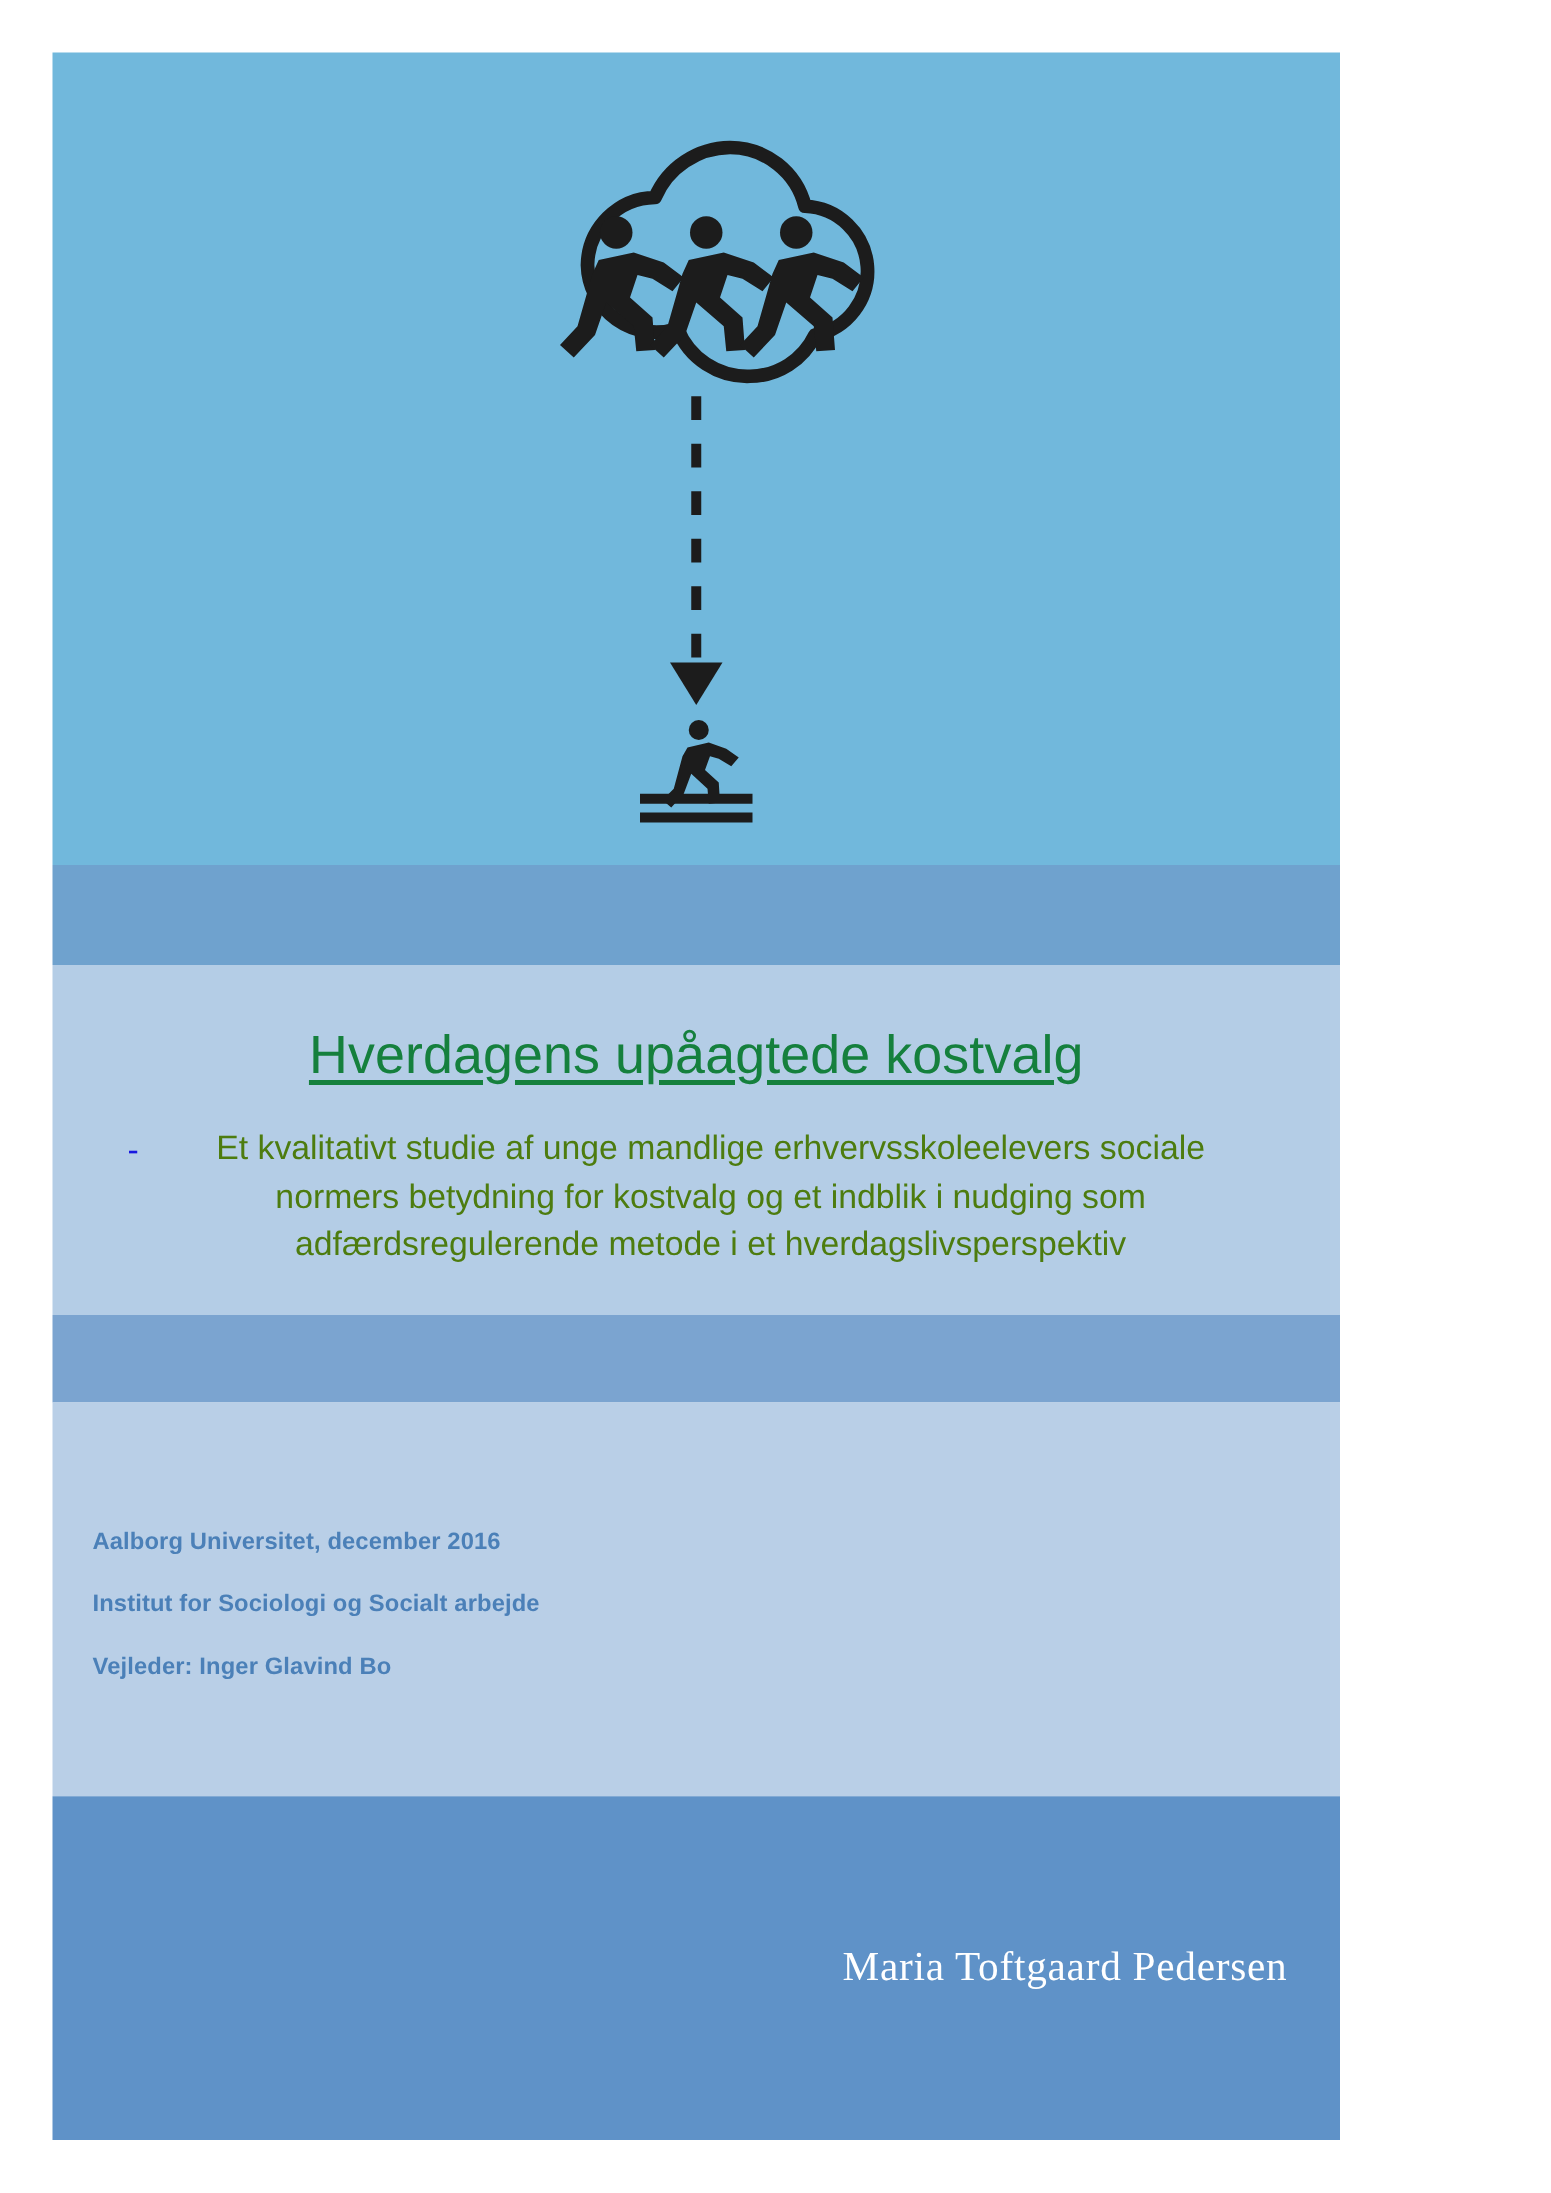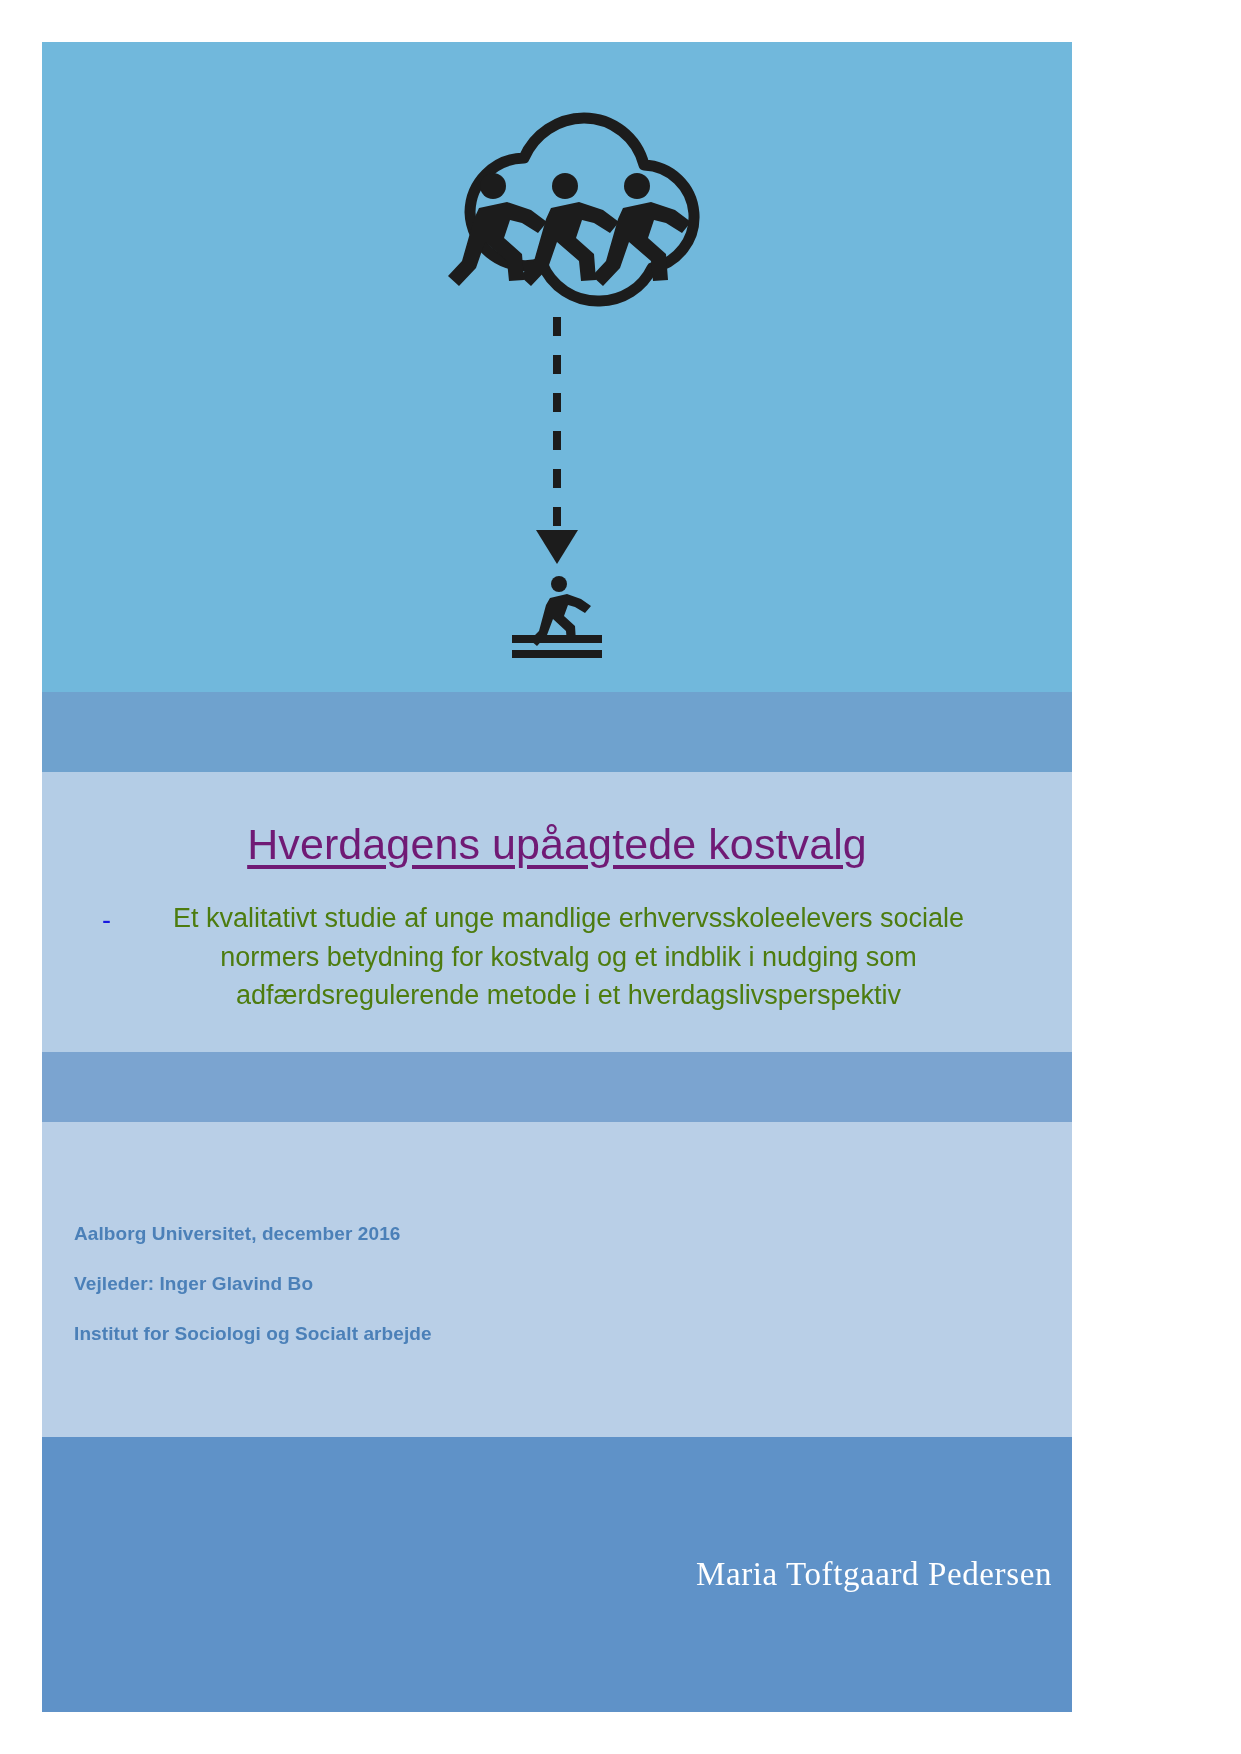--- a/index.html
+++ b/index.html
@@ -84,21 +84,21 @@
     width: 100%;
     height: 280px;
     box-sizing: border-box;
     padding: 48px 30px 0 30px;
   }
   .main-title {
     margin: 0;
     text-align: center;
     font-size: 43px;
     font-weight: normal;
-    color: #701a75;
+    color: #15803d;
     text-decoration: underline;
     text-underline-offset: 6px;
     letter-spacing: 0.1px;
     line-height: 1.15;
   }
   .subtitle-row {
     margin-top: 30px;
     display: flex;
     align-items: flex-start;
     justify-content: center;
@@ -143,21 +143,21 @@
   .footer-block {
     position: absolute;
     left: 0;
     top: 1395px;
     width: 100%;
     height: 275px;
     box-sizing: border-box;
     display: flex;
     align-items: center;
     justify-content: flex-end;
-    padding-right: 20px;
+    padding-right: 42px;
     border-radius: 14px;
   }
   .author-name {
     color: #ffffff;
     font-family: "Liberation Serif", serif;
     font-size: 33px;
     letter-spacing: 0.6px;
     white-space: nowrap;
   }
 </style>
@@ -219,21 +219,21 @@
   <div class="title-block">
     <h1 class="main-title">Hverdagens upåagtede kostvalg</h1>
     <div class="subtitle-row">
       <span class="subtitle-bullet">-</span>
       <span class="subtitle-text">Et kvalitativt studie af unge mandlige erhvervsskoleelevers sociale normers betydning for kostvalg og et indblik i nudging som adfærdsregulerende metode i et hverdagslivsperspektiv</span>
     </div>
   </div>
 
   <div class="meta-block">
     <div class="meta-line">Aalborg Universitet, december 2016</div>
+    <div class="meta-line">Institut for Sociologi og Socialt arbejde</div>
     <div class="meta-line">Vejleder: Inger Glavind Bo</div>
-    <div class="meta-line">Institut for Sociologi og Socialt arbejde</div>
   </div>
 
   <div class="footer-block">
     <div class="author-name">Maria Toftgaard Pedersen</div>
   </div>
 
 </div>
 
 </body></html>

